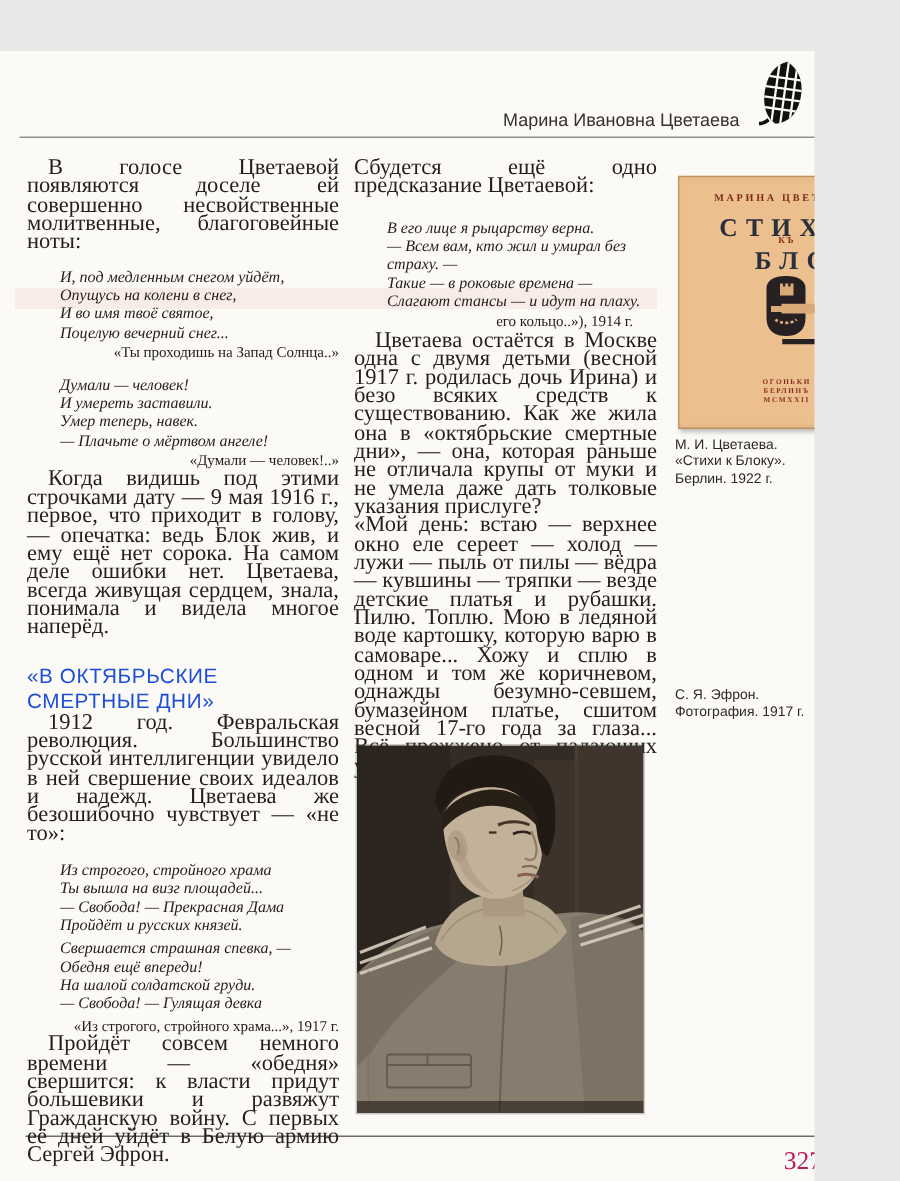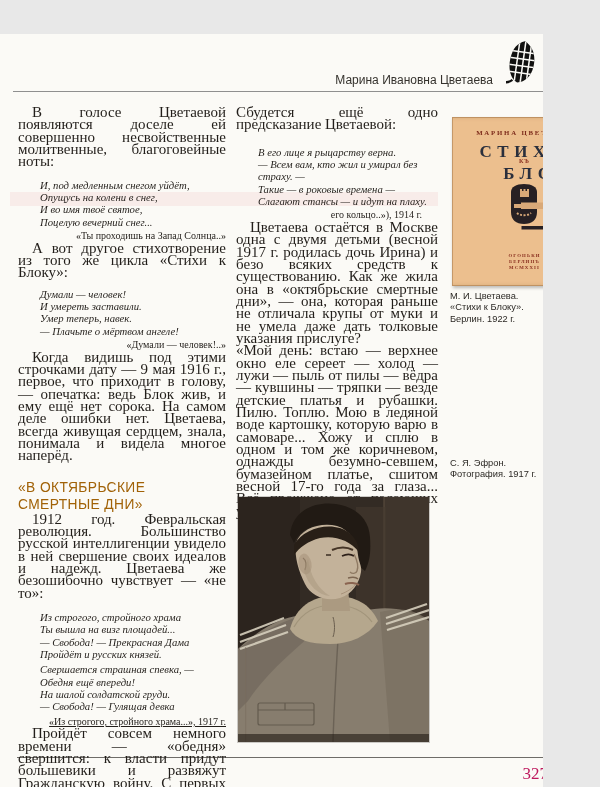--- a/index.html
+++ b/index.html
@@ -21,23 +21,23 @@
   p.body{margin:0;font-size:15px;line-height:12.35px;text-align:justify;
          text-indent:14px;overflow-wrap:break-word;}
   p.noindent{text-indent:0;}
   .poem{margin:15px 0 0 22px;font-style:italic;font-size:10.7px;line-height:12.35px;}
   .poem div{white-space:nowrap;}
   .poem .r{text-align:left;padding-right:6px;}
   .attr{font-size:10px;line-height:11.5px;text-align:right;margin:2px 0 0 0;}
   .attr div{white-space:nowrap;}
   .attr.pad{padding-right:16px;}
   h2.heading{margin:17px 0 0 0;width:175px;font-family:"Liberation Sans",sans-serif;
-        font-weight:normal;font-size:13.8px;line-height:17px;letter-spacing:.4px;color:#a16207;}
-  
-  .mt2{margin-top:2px;}.mt3{margin-top:3px;text-decoration:underline;}.mt5{margin-top:5px;}.mt8{margin-top:8px;}
+        font-weight:normal;font-size:13.8px;line-height:17px;letter-spacing:.4px;color:#1d4ed8;}
+  
+  .mt2{margin-top:2px;}.mt3{margin-top:3px;}.mt5{margin-top:5px;}.mt8{margin-top:8px;}
   .mt9{margin-top:9px;}.mt11{margin-top:11px;}.mt12{margin-top:12px;}.mt13{margin-top:13px;}
   .poem.tight{margin-top:3px;}
   
   .photo{position:absolute;top:463px;left:238px;width:191px;height:245px;
         box-shadow:0 0 0 1px rgba(60,55,50,.25);}
   
   .cover{position:absolute;top:83px;left:452px;width:145px;height:169px;background:#ecbf8e;
         box-shadow:inset 0 0 0 1px rgba(130,85,40,.35), inset -3px 0 4px rgba(120,70,20,.25),
                    1px 2px 3px rgba(0,0,0,.25);}
   .cover *{position:absolute;left:0;width:100%;text-align:center;}
@@ -91,21 +91,20 @@
 
   <div class="col" id="col-left">
     <p class="body">В голосе Цветаевой появляются доселе ей совершенно несвойственные молитвенные, благоговейные ноты:</p>
     <div class="poem mt11">
       <div>И, под медленным снегом уйдёт,</div>
       <div>Опущусь на колени в снег,</div>
       <div>И во имя твоё святое,</div>
       <div>Поцелую вечерний снег...</div>
     </div>
     <div class="attr mt2">«Ты проходишь на Запад Солнца..»</div>
-    <p class="body mt8">А вот другое стихотворение из того же цикла «Стихи к Блоку»:</p>
     <div class="poem mt9">
       <div>Думали — человек!</div>
       <div>И умереть заставили.</div>
       <div>Умер теперь, навек.</div>
       <div>— Плачьте о мёртвом ангеле!</div>
     </div>
     <div class="attr mt2">«Думали — человек!..»</div>
     <p class="body mt5">Когда видишь под этими строчками дату — 9 мая 1916 г., первое, что приходит в голову, — опечатка: ведь Блок жив, и ему ещё нет сорока. На самом деле ошибки нет. Цветаева, всегда живущая сердцем, знала, понимала и видела многое наперёд.</p>
     <h2 class="heading">«В ОКТЯБРЬСКИЕ СМЕРТНЫЕ ДНИ»</h2>
     <p class="body mt12">1912 год. Февральская революция. Большинство русской интеллигенции увидело в ней свершение своих идеалов и надежд. Цветаева же безошибочно чувствует — «не то»:</p>

